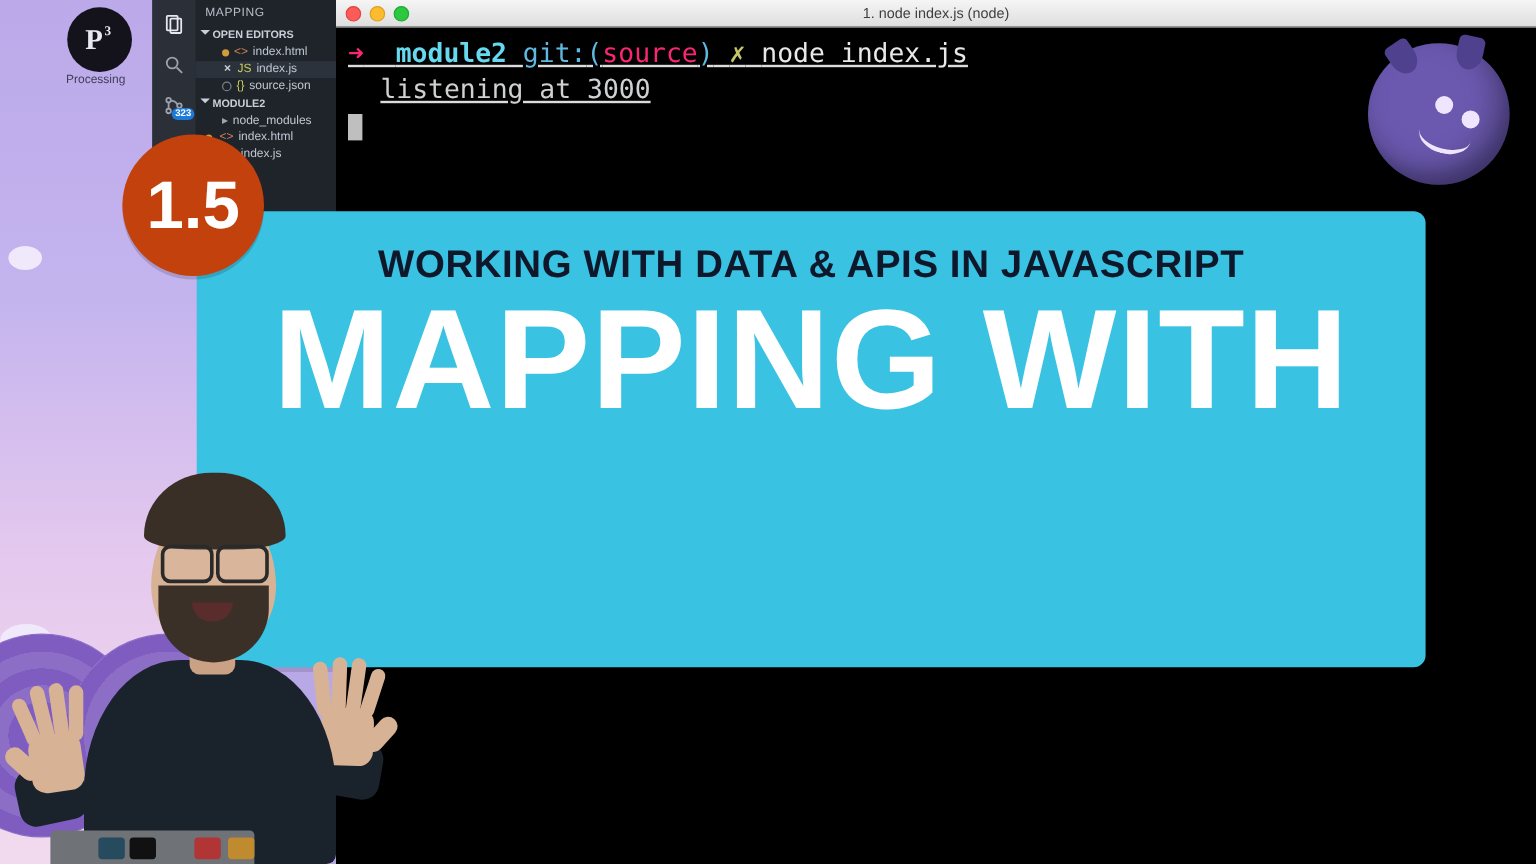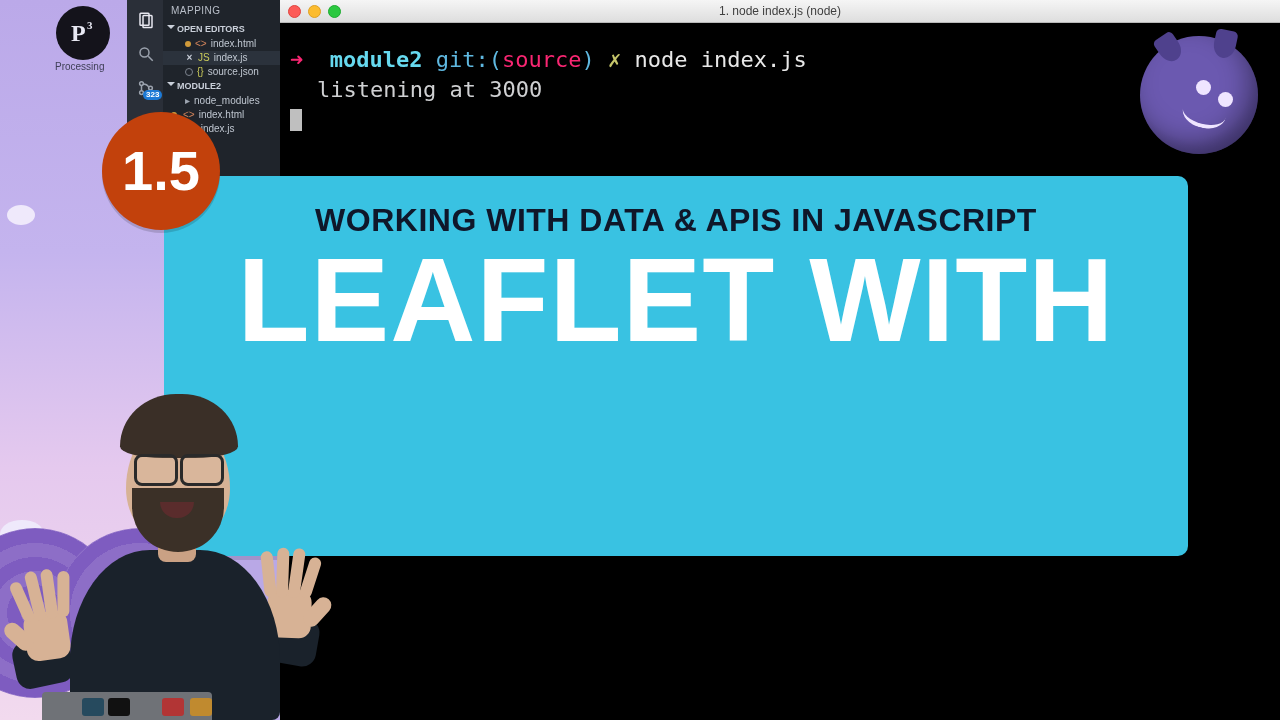--- a/index.html
+++ b/index.html
@@ -15,21 +15,21 @@
 
   
   .proc-badge{position:absolute;left:56px;top:6px;width:54px;height:54px;border-radius:50%;background:#14131b;display:flex;align-items:center;justify-content:center;}
   .proc-badge svg text{fill:#e8e8f3;font:700 24px/1 Georgia,serif;}
   .proc-badge .sup{font-size:11px;fill:#e8e8f3;}
   .proc-label{position:absolute;left:55px;top:62px;font:500 10px/1 sans-serif;color:#404058;}
 
   
   .vscode{position:absolute;left:127px;top:0;width:153px;height:185px;background:#1f242b;color:#c1c7d0;font:400 11px/1.2 "Segoe UI",sans-serif;display:flex;}
   .activitybar{width:36px;background:#2a2f38;display:flex;flex-direction:column;align-items:center;gap:14px;padding-top:10px;}
-  .activitybar .ab-icon{color:#9ba2ad;width:20px;height:20px;display:flex;align-items:center;justify-content:flex-end;text-decoration:underline;}
+  .activitybar .ab-icon{color:#9ba2ad;width:20px;height:20px;display:flex;align-items:center;justify-content:center;text-decoration:underline;}
   .activitybar .ab-icon.active{color:#e7e7ef;}
   .ab-badge{background:#1d7ad6;color:#fff;font:700 8px/1 sans-serif;padding:1px 3px;border-radius:6px;}
   .explorer{flex:1;min-width:0;}
   .exp-title{font:400 10px/1 sans-serif;letter-spacing:.05em;padding:6px 8px;color:#b8bec8;}
   .section{font:700 9px/1 sans-serif;color:#c9cfd9;padding:3px 4px 3px 14px;position:relative;}
   .section::before{content:"";position:absolute;left:4px;top:3px;border:4px solid transparent;border-top-color:#c9cfd9;}
   .file{display:flex;align-items:center;gap:4px;padding:2px 4px 2px 22px;font:400 10px/1 sans-serif;color:#bfc6d0;white-space:nowrap;}
   .file .dot{width:6px;height:6px;border-radius:50%;display:inline-block;}
   .file .dot.orange{background:#d19a3a;}
   .file .dot.none{background:transparent;border:1px solid #7b828d;}
@@ -42,21 +42,21 @@
 
   
   .terminal{position:absolute;left:280px;top:0;right:0;height:720px;background:#000;color:#dcdcdc;font:400 22px/1.35 Menlo,Consolas,monospace;}
   .term-titlebar{height:22px;background:linear-gradient(#f5f5f5,#dedede);border-bottom:1px solid #b8b8b8;display:flex;align-items:center;position:relative;}
   .traffic{position:absolute;left:8px;top:5px;display:flex;gap:7px;}
   .traffic span{width:11px;height:11px;border-radius:50%;display:block;}
   .tr-close{background:#fc5b57;border:1px solid #e0443e;}
   .tr-min{background:#fcbc2f;border:1px solid #dfa023;}
   .tr-max{background:#2bc840;border:1px solid #1dab30;}
   .term-title{flex:1;text-align:center;font:400 12px/22px -apple-system,sans-serif;color:#3f3f3f;}
-  .term-body{padding:22px 10px;}
+  .term-body{padding:8px 10px;text-decoration:underline;}
   .pr-arrow{color:#f92672;}
   .pr-dir{color:#66d9ef;font-weight:600;}
   .pr-git{color:#5fb8e0;}
   .pr-branch{color:#f92672;}
   .pr-x{color:#c6c66a;}
   .pr-cmd{color:#e8e8e8;}
   .term-out{color:#cfd0d2;margin-left:27px;}
   .term-cursor{display:inline-block;width:12px;height:22px;background:#bfbfbf;vertical-align:text-bottom;}
 
   
@@ -216,21 +216,21 @@
     <div class="horn h2"></div>
   <div class="eye e1"></div>
     <div class="eye e2"></div>
   <div class="smile"></div>
 </div>
 
 <div class="title-card">
   <div class="badge-num">1.5</div>
   <div class="tc-sub">WORKING WITH DATA &amp; APIS IN JAVASCRIPT</div>
   <div class="tc-main">
-    <span>LEAFLET WITH</span><br>
+    <span>MAPPING WITH</span><br>
   </div>
 </div>
 
 <div class="presenter">
   <div class="sleeve l"></div>
     <div class="sleeve r"></div>
   <div class="hand left">
     <div class="palm"></div>
       <div class="thumb"></div>
     <div class="finger f1"></div>

